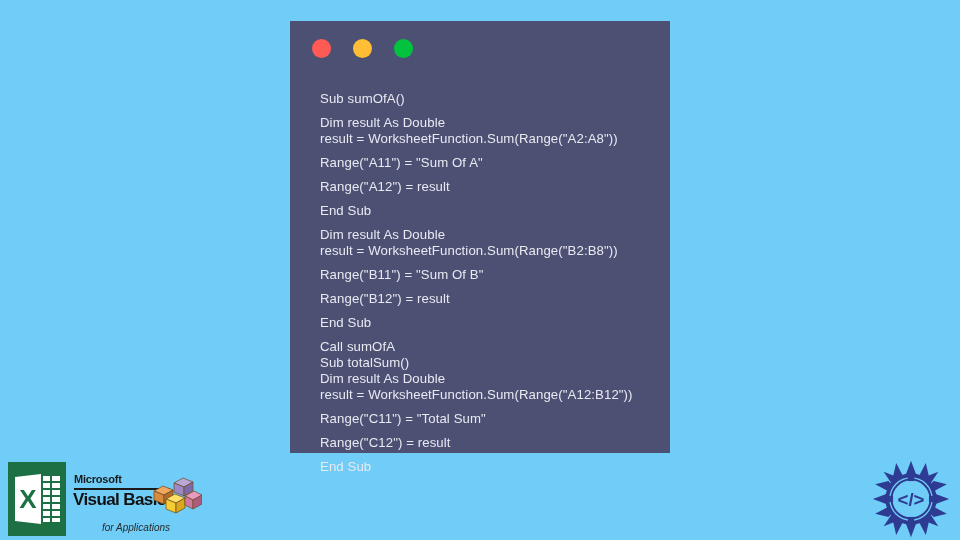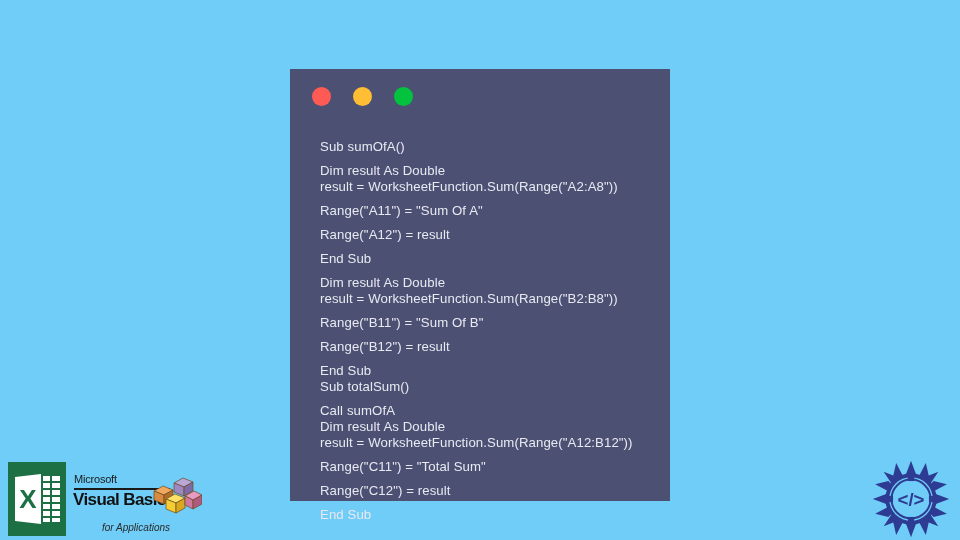--- a/index.html
+++ b/index.html
@@ -17,21 +17,20 @@
 
   
   #code-window {
     position: absolute;
     left: 290px;
     top: 21px;
     width: 380px;
     height: 432px;
     background: #4c5173;
     box-sizing: border-box;
-    margin-top: 48px;
   }
 
   #titlebar {
     height: 58px;
     padding: 18px 0 0 22px;
     box-sizing: border-box;
     display: flex;
     align-items: flex-start;
     gap: 22px;
   }
@@ -116,21 +115,21 @@
     position: relative;
     width: 126px;
     height: 56px;
     flex: none;
   }
   #vba-logo .vba-microsoft {
     position: absolute;
     left: 2px;
     top: 2px;
     font-size: 11px;
-    font-weight: normal;
+    font-weight: bold;
     color: #1a1a1a;
     font-family: "Liberation Sans", sans-serif;
     letter-spacing: -0.2px;
   }
   #vba-logo .vba-rule {
     position: absolute;
     left: 2px;
     top: 17px;
     width: 96px;
     height: 2px;
@@ -200,22 +199,22 @@
       <div class="code-line gap-top">Dim result As Double</div>
       <div class="code-line">result = WorksheetFunction.Sum(Range("A2:A8"))</div>
       <div class="code-line gap-top">Range("A11") = "Sum Of A"</div>
       <div class="code-line gap-top">Range("A12") = result</div>
       <div class="code-line gap-top">End Sub</div>
       <div class="code-line gap-top">Dim result As Double</div>
       <div class="code-line">result = WorksheetFunction.Sum(Range("B2:B8"))</div>
       <div class="code-line gap-top">Range("B11") = "Sum Of B"</div>
       <div class="code-line gap-top">Range("B12") = result</div>
       <div class="code-line gap-top">End Sub</div>
+      <div class="code-line gap-top">Call sumOfA</div>
       <div class="code-line">Sub totalSum()</div>
-      <div class="code-line gap-top">Call sumOfA</div>
       <div class="code-line">Dim result As Double</div>
       <div class="code-line">result = WorksheetFunction.Sum(Range("A12:B12"))</div>
       <div class="code-line gap-top">Range("C11") = "Total Sum"</div>
       <div class="code-line gap-top">Range("C12") = result</div>
       <div class="code-line gap-top">End Sub</div>
     </div>
 </div>
 
 <div id="excel-vba-logos">
 

